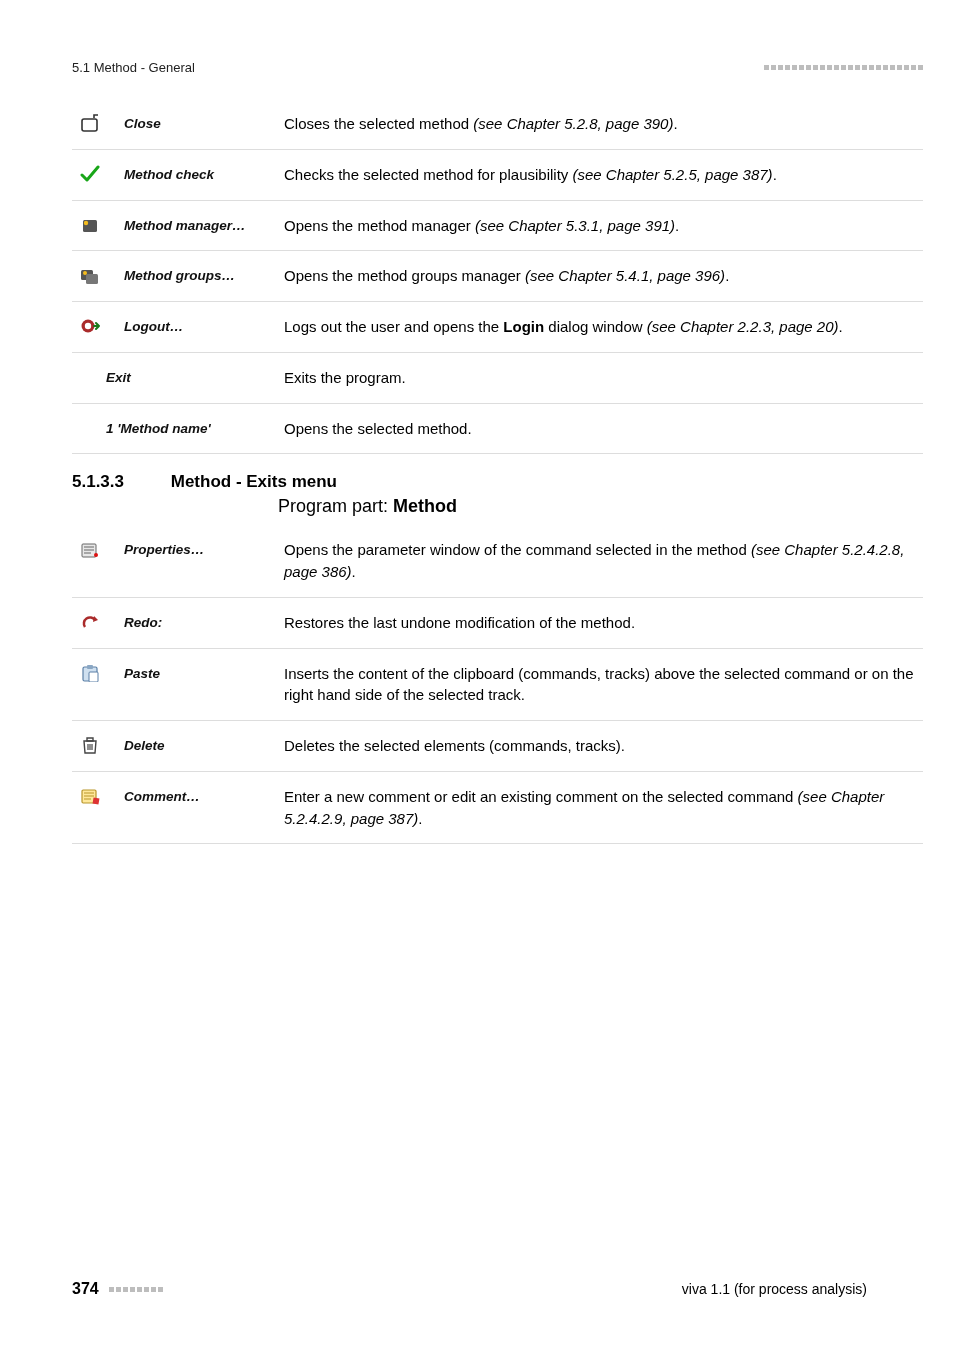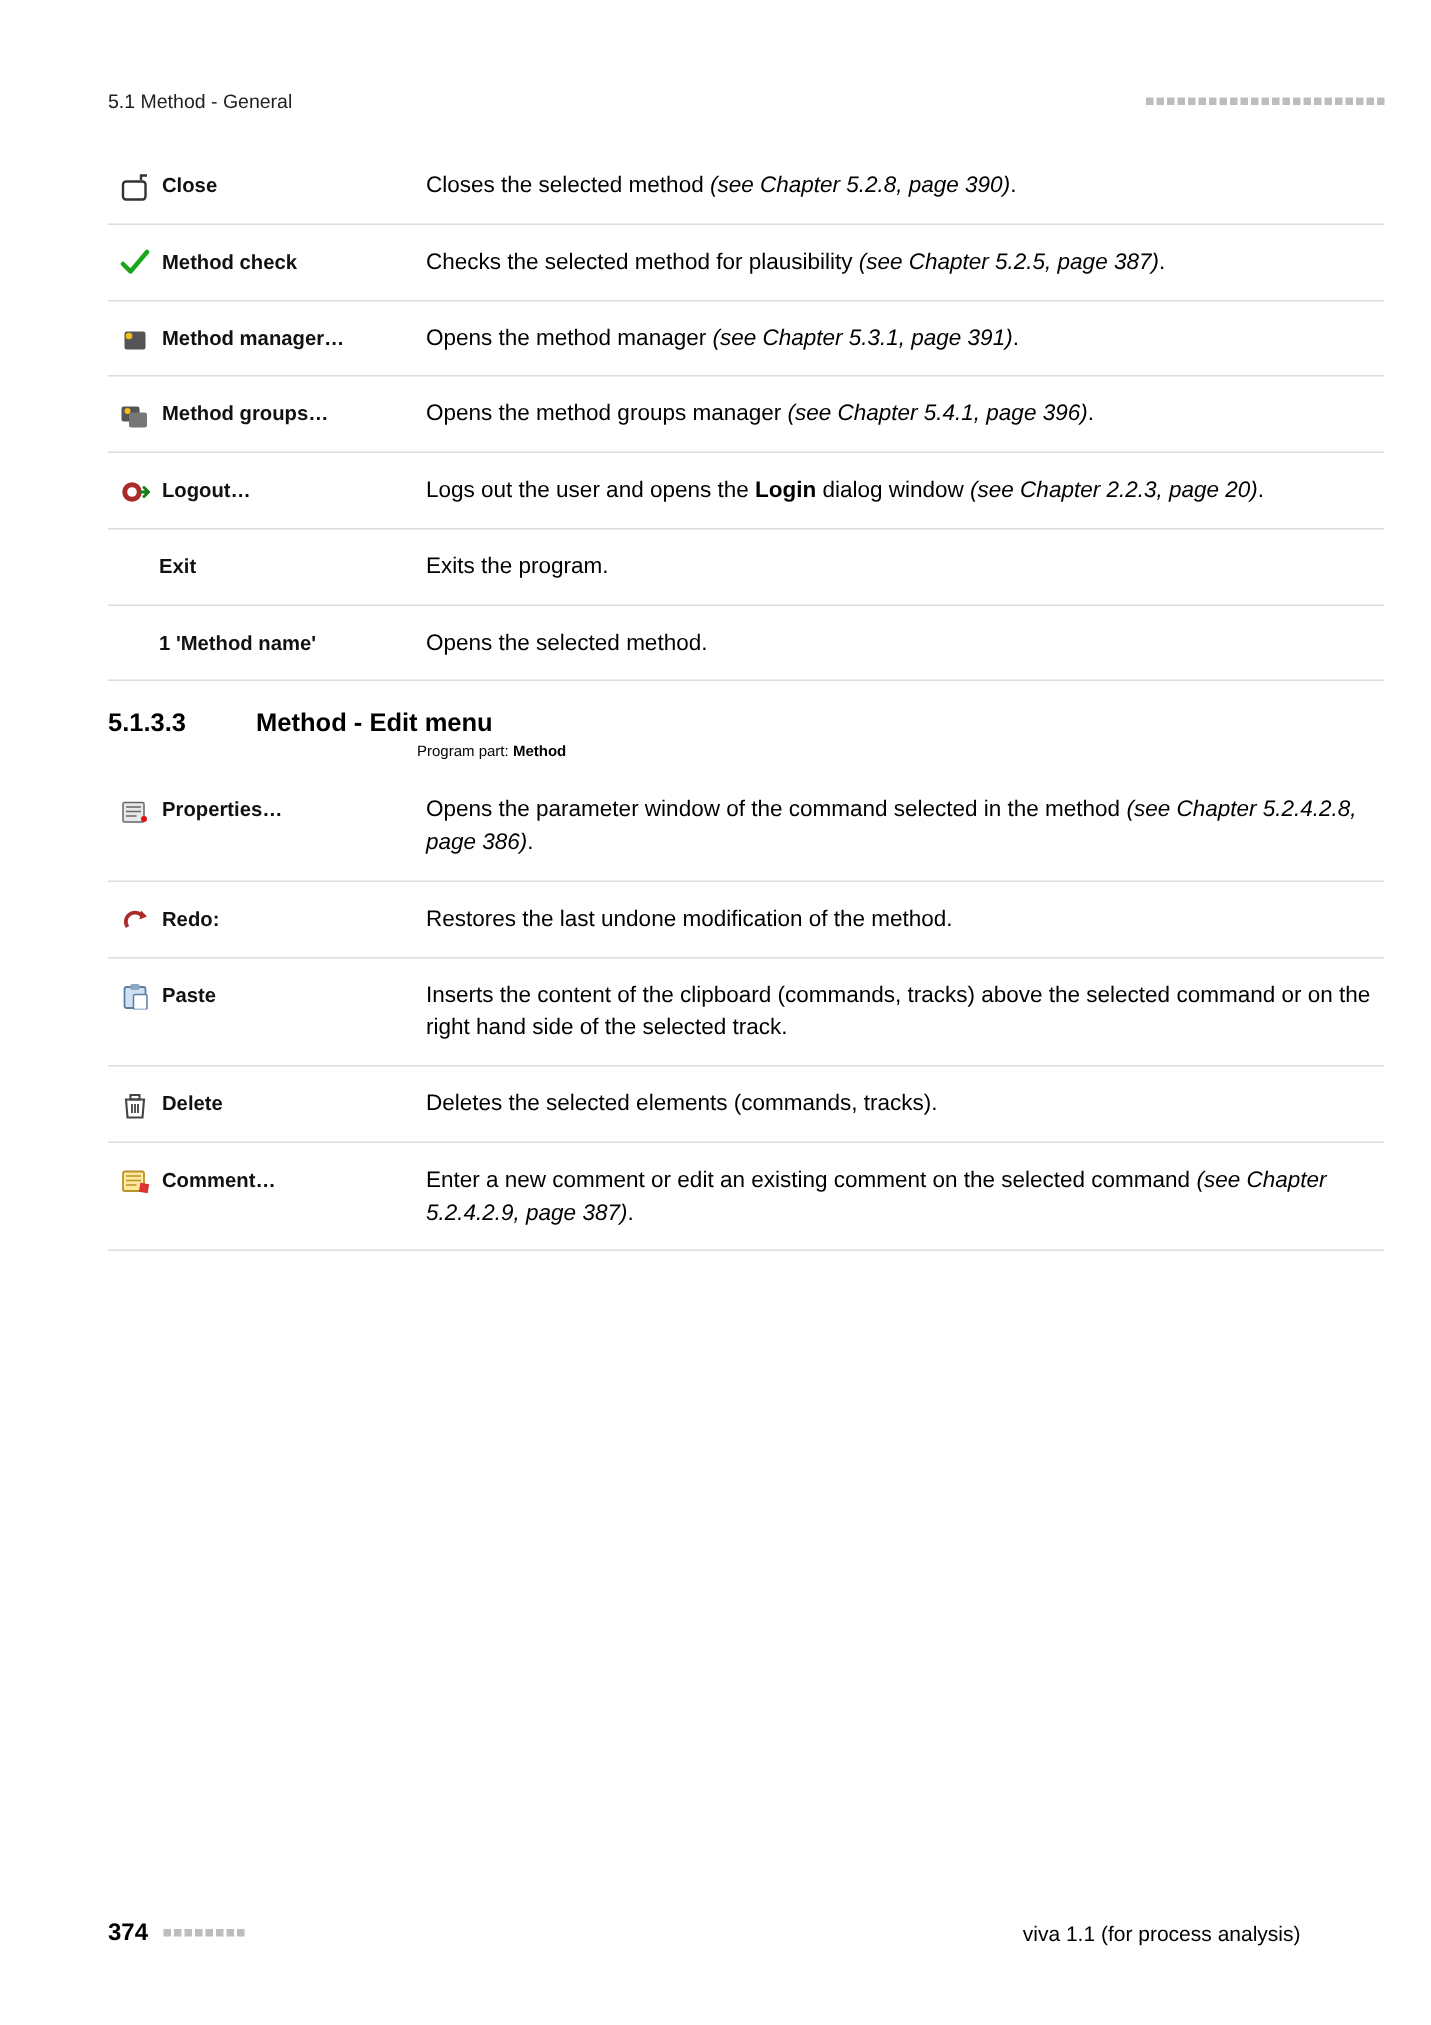--- a/index.html
+++ b/index.html
@@ -48,39 +48,40 @@
   .tbl tr:first-child td { border-top: none; }
   .col-label {
     width: 188px;
     font-weight: bold;
     font-size: 13.5px;
     color: #111;
     vertical-align: middle;
   }
   .label-wrap {
     display: flex;
-    align-items: flex-end;
-    gap: 8px;
+    align-items: center;
+    gap: 24px;
+    font-style: italic;
   }
   .label-text { margin-top: 1px; }
   .col-desc {
     color: #000;
     font-size: 15px;
   }
   .col-desc em, .col-desc i { font-style: italic; }
   .sec-head {
     margin: 18px 0 4px 0;
     font-family: Arial, "Segoe UI", sans-serif;
     font-weight: 900;
     font-size: 17px;
     color: #000;
   }
   .sec-num { display: inline-block; width: 94px; }
   .prog-part {
-    font-size: 10px;
+    font-size: 18px;
     margin: 0 0 8px 206px;
     color: #000;
   }
   .footer {
     position: absolute;
     bottom: 52px;
     left: 72px;
     right: 87px;
     display: flex;
     justify-content: space-between;
@@ -296,21 +297,21 @@
       </td>
       <td class="col-desc">
         <span>Opens the selected method.</span>
       </td>
     </tr>
   </tbody>
     </table>
 
   <div class="sec-head">
     <span class="sec-num">5.1.3.3</span>
-    <span>Method - Edit menu</span>
+    <span>Method - Exits menu</span>
   </div>
   <div class="prog-part">
     <span>Program part: </span><b>Method</b>
   </div>
 
   <table class="tbl">
     <tbody>
         <tr>
       <td class="col-label">
         <span class="label-wrap">

